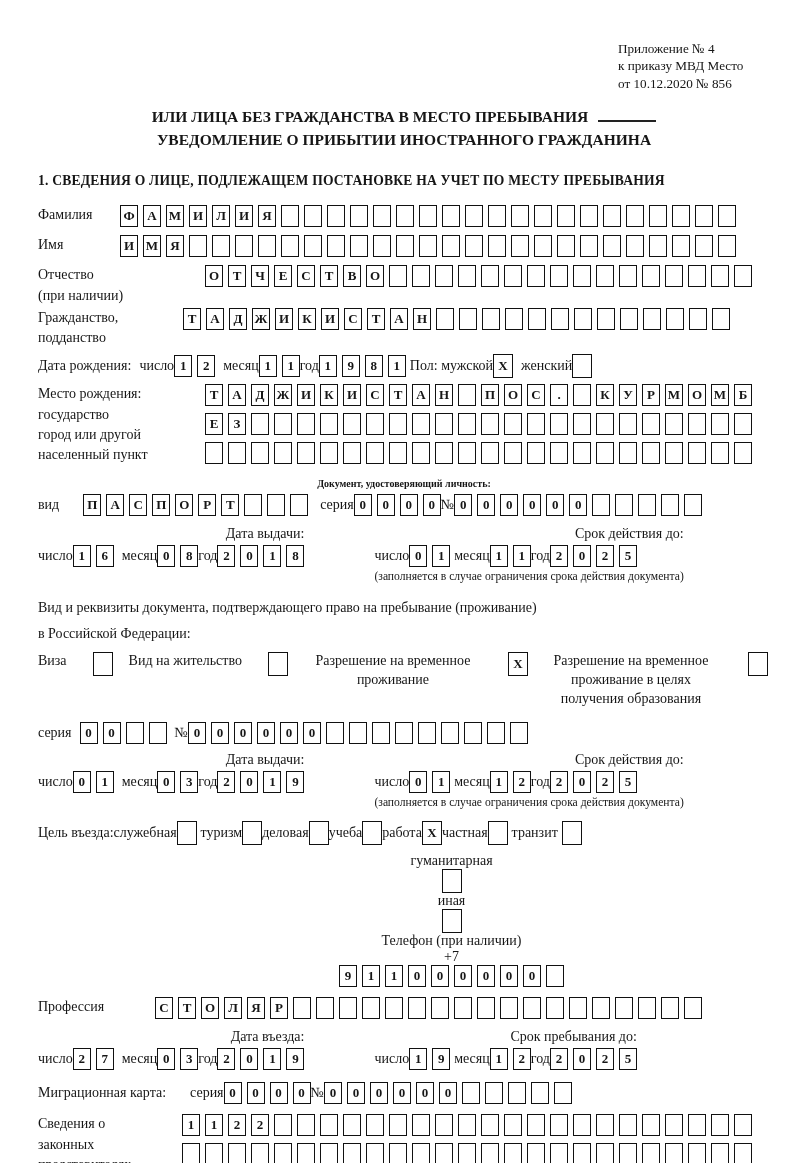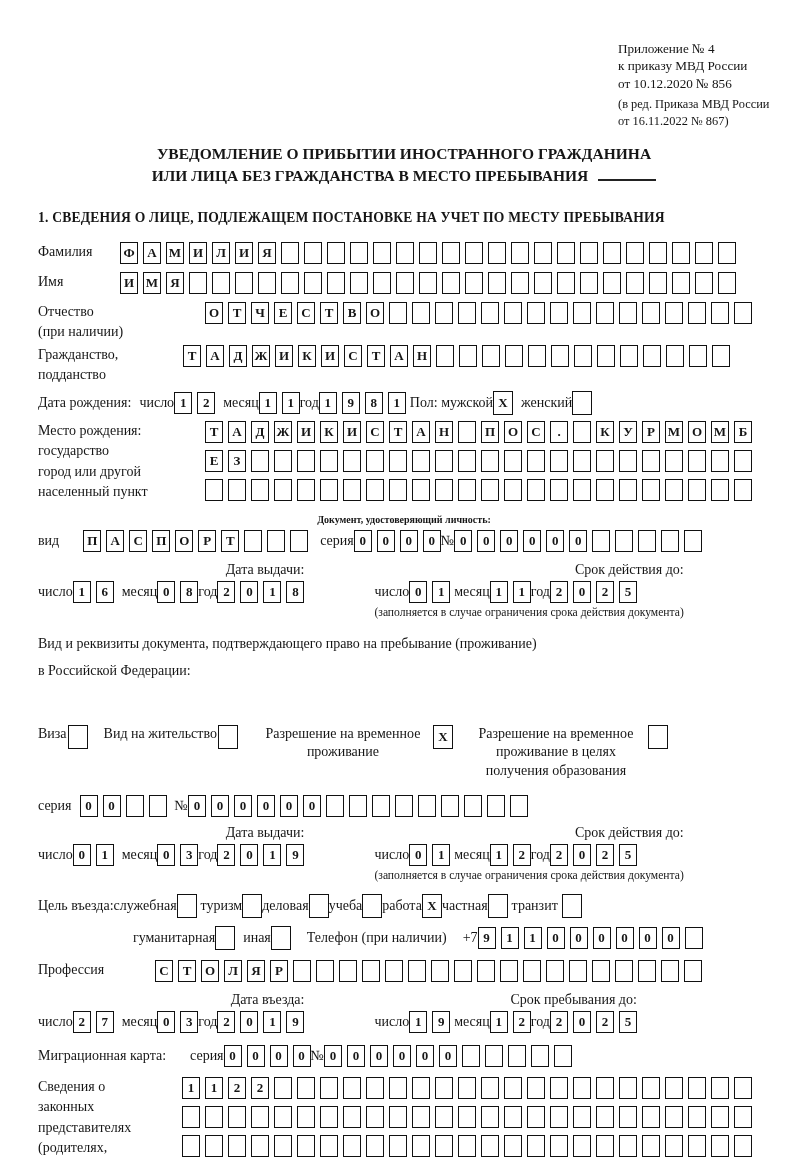--- a/index.html
+++ b/index.html
@@ -40,50 +40,46 @@
 
   
   .dline { display:flex; align-items:center; white-space:nowrap; }
   .dates { display:flex; margin-top:10px; }
   .dcol  { display:flex; flex-direction:column; }
   .dhead { text-align:right; margin-bottom:3px; }
   .dnote { font-size:11.6px; margin-top:3px; text-align:center; }
 
   
   .checkbox .cell { width:20px; height:24px; font-weight:600; }
-  .ckitem { display:flex; align-items:flex-start; gap:1px;margin-top:36px; }
+  .ckitem { display:flex; align-items:flex-start; gap:26px; }
   .ckitem .cktext { line-height:1.35; }
   .ckcenter { text-align:center; }
 
   .dochead { text-align:center; font-weight:bold; font-size:10px; margin-top:12px; }
   .intro { margin-top:12px; line-height:1.9; }
   .gap4 { width:4px; flex:none; } .gap8 { width:8px; flex:none; }
   .gap12 { width:12px; flex:none; } .gap16 { width:16px; flex:none; }
   .gap24 { width:24px; flex:none; }
 </style>
 </head>
 <body>
 
 <div class="page">
 
   <div class="hdr">
     <div>Приложение № 4</div>
-    <div>к приказу МВД России</div>
+    <div>к приказу МВД Место</div>
     <div>от 10.12.2020 № 856</div>
-    <div class="sub">
-      <div>(в ред. Приказа МВД России</div>
-      <div>от 16.11.2022 № 867)</div>
-    </div>
   </div>
 
   <div class="title">
-    <div>УВЕДОМЛЕНИЕ О ПРИБЫТИИ ИНОСТРАННОГО ГРАЖДАНИНА</div>
     <div>
       <span>ИЛИ ЛИЦА БЕЗ ГРАЖДАНСТВА В МЕСТО ПРЕБЫВАНИЯ</span><span class="uline"></span>
     </div>
+    <div>УВЕДОМЛЕНИЕ О ПРИБЫТИИ ИНОСТРАННОГО ГРАЖДАНИНА</div>
   </div>
 
   <div class="sect">1. СВЕДЕНИЯ О ЛИЦЕ, ПОДЛЕЖАЩЕМ ПОСТАНОВКЕ НА УЧЕТ ПО МЕСТУ ПРЕБЫВАНИЯ</div>
 
   <div class="frow" style="margin-top:16px;">
     <div class="lab lw82">Фамилия</div>
     <div class="cells">
         <span class="cell">Ф</span>
         <span class="cell">А</span>
         <span class="cell">М</span>
@@ -569,21 +565,21 @@
         <span class="cell"></span>
       </span>
     <span class="gap4"></span>
     <span>транзит</span>
     <span class="gap4"></span>
     <span class="cells checkbox">
         <span class="cell"></span>
       </span>
   </div>
 
-  <div class="frow dline" style="margin-top:8px; margin-left:95px;">
+  <div class="frow dline" style="margin-top:8px; margin-left:95px;flex-direction:column;">
     <span>гуманитарная</span>
     <span class="cells checkbox">
         <span class="cell"></span>
       </span>
     <span class="gap8"></span>
     <span>иная</span>
     <span class="cells checkbox">
         <span class="cell"></span>
       </span>
     <span class="gap16"></span>

